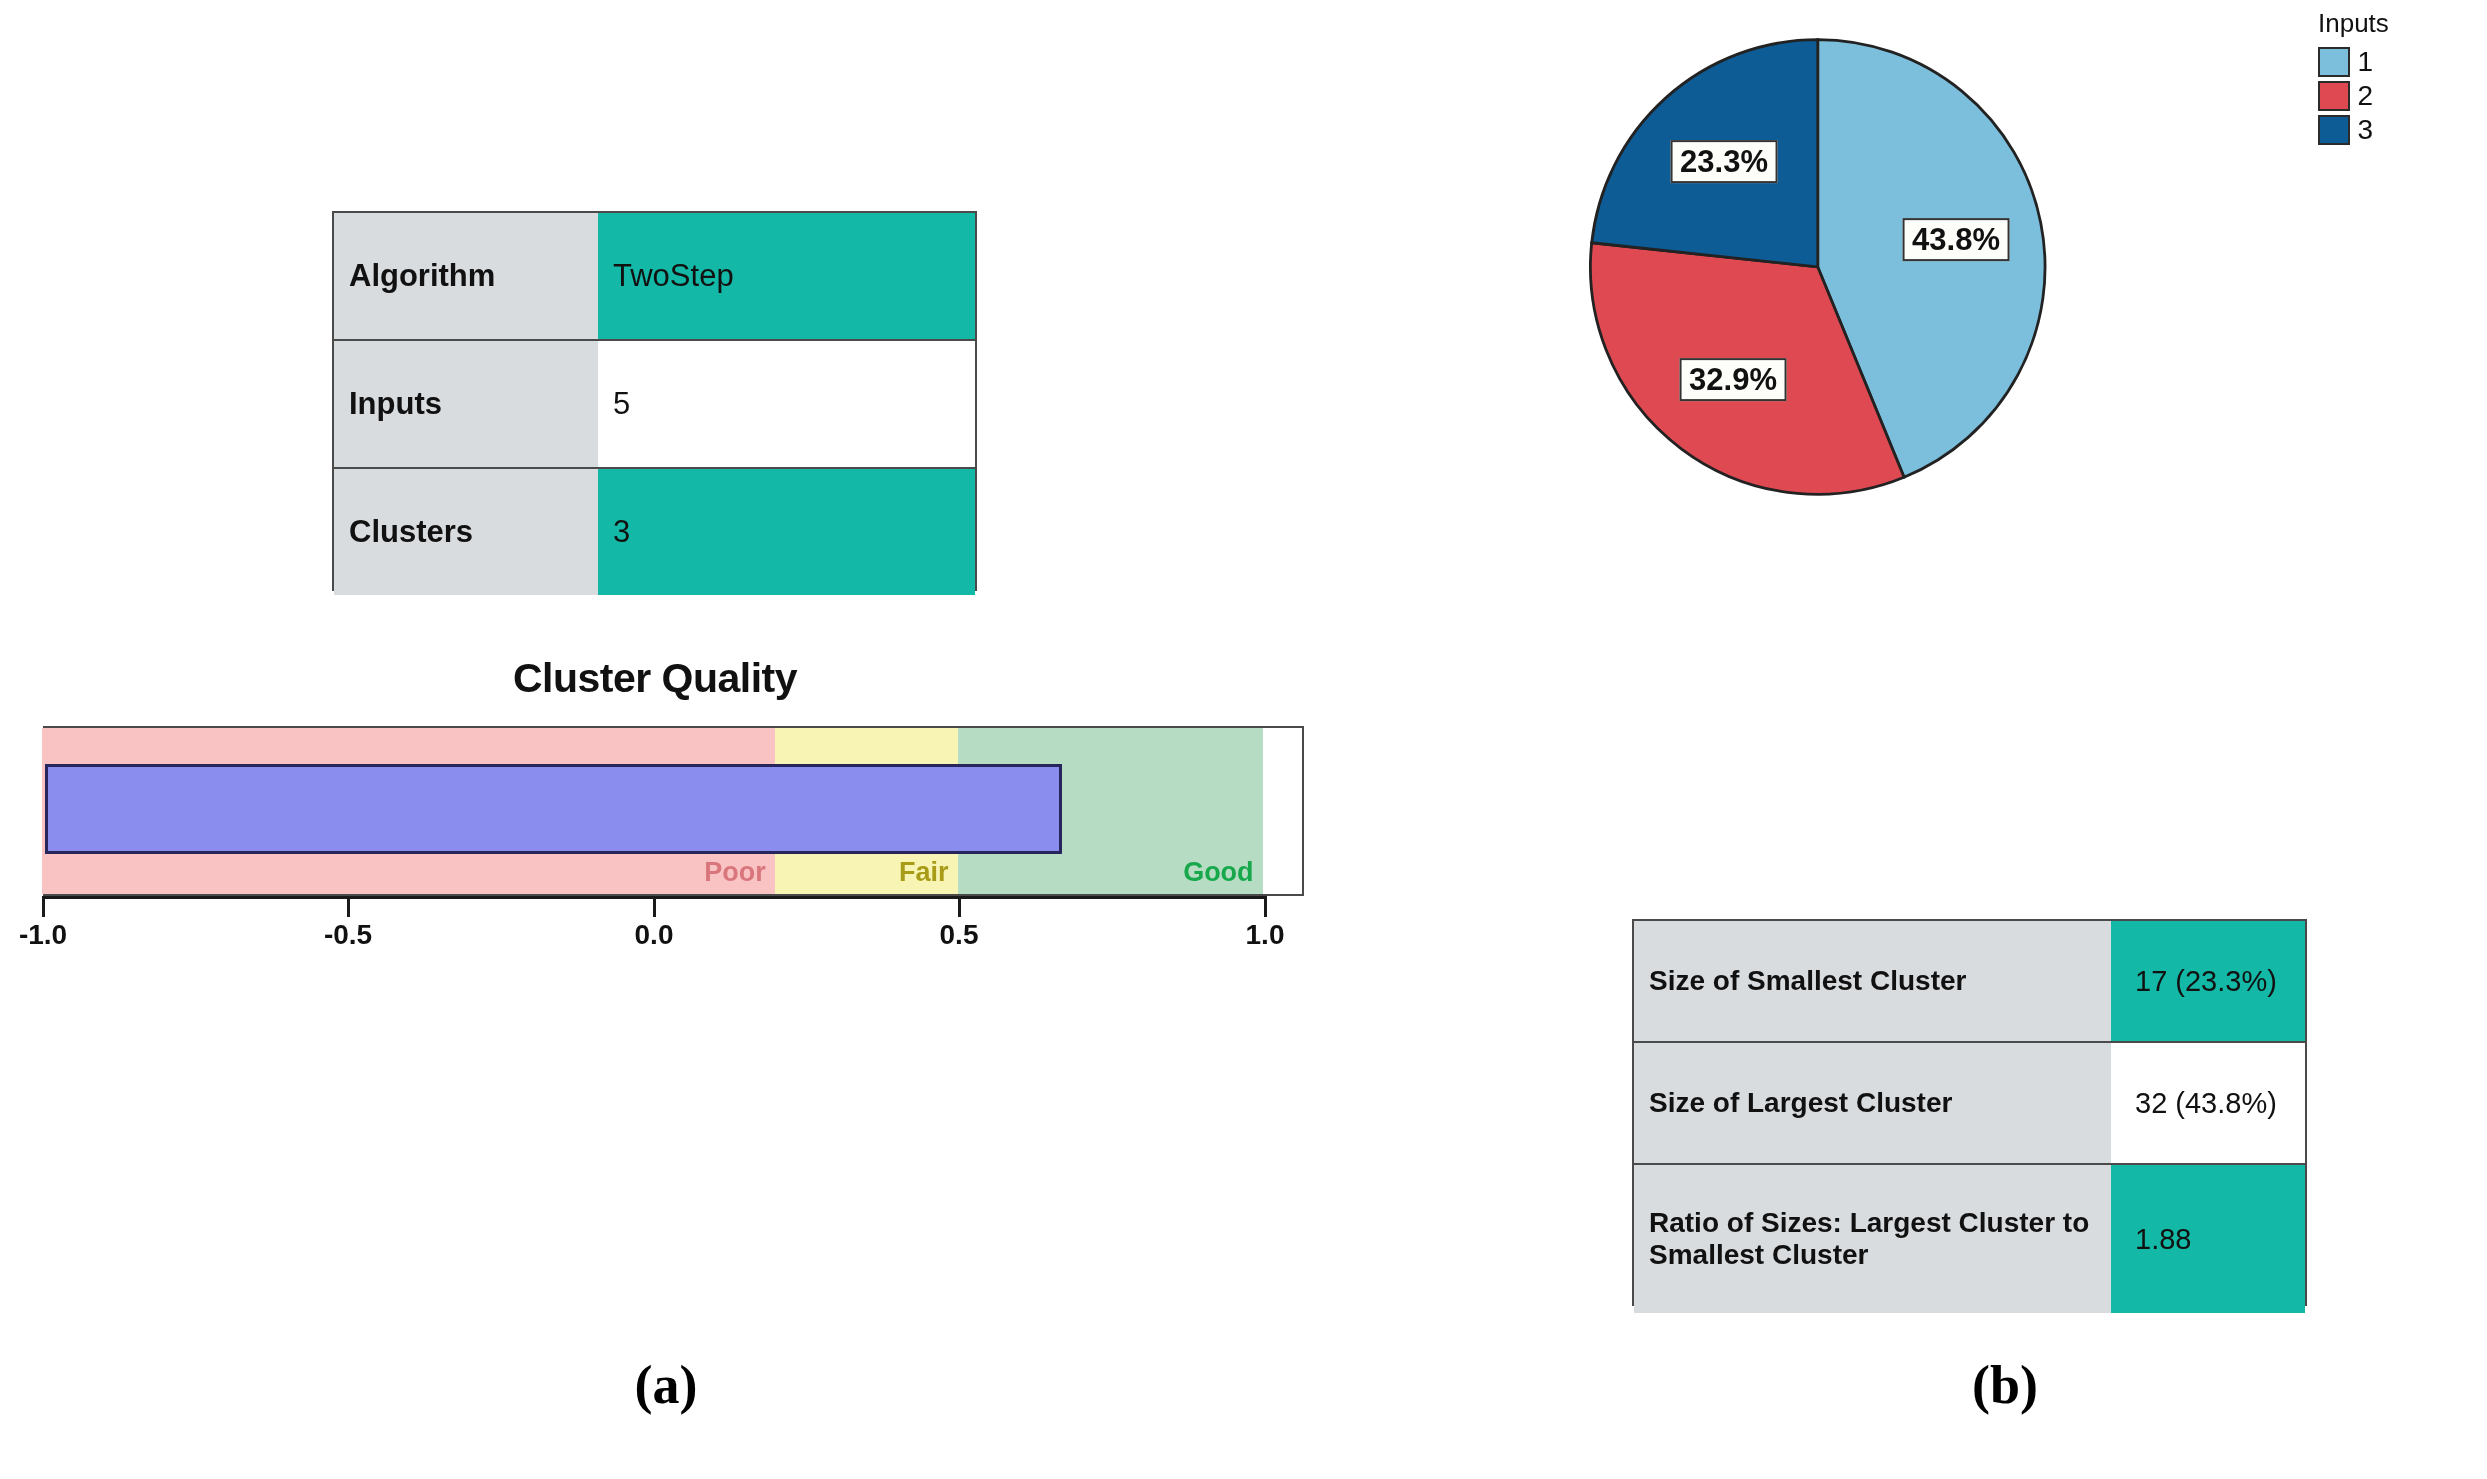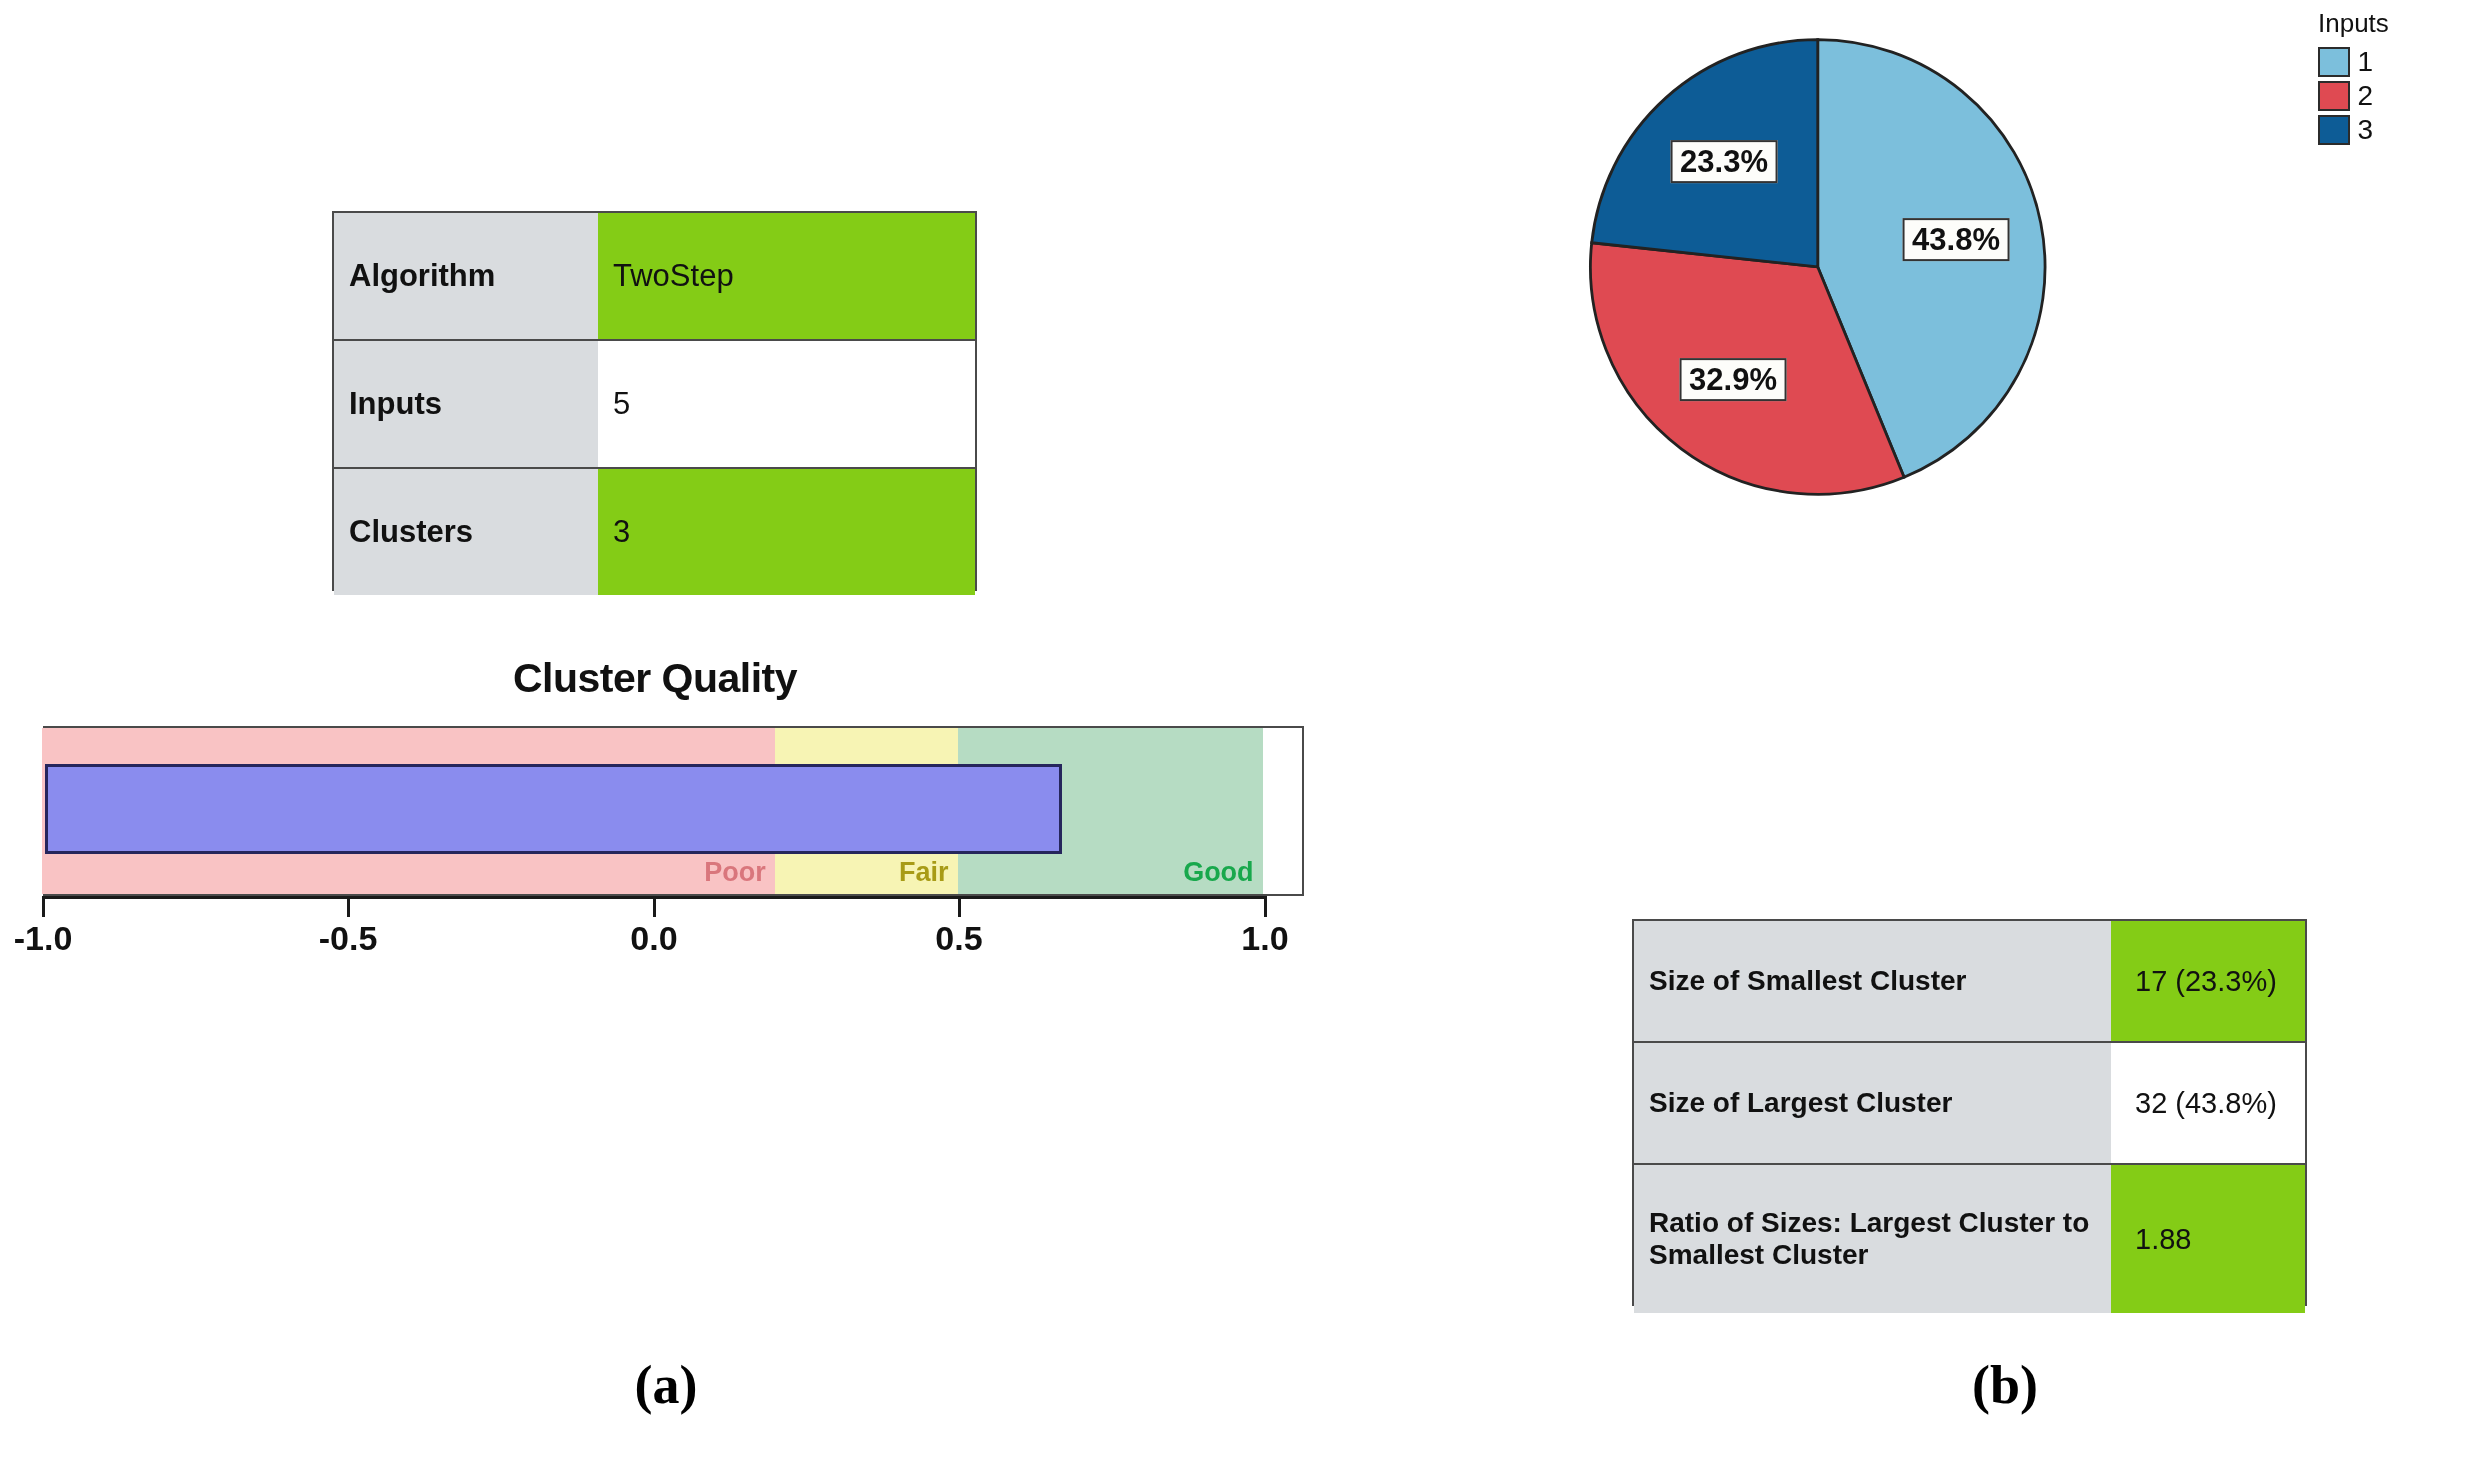--- a/index.html
+++ b/index.html
@@ -37,21 +37,21 @@
     font-size: 29px;
     color: #111;
   }
   .spss-table tr:first-child td { border-top: none; }
   .spss-table td.lbl {
     background: #d9dcdf;
     font-weight: bold;
     line-height: 1.15;
   }
   .spss-table td.val { color: #111; }
-  .val.blue { background: #84cc16; }
+  .val.blue { background: #14b8a6; }
   .val.white { background: #ffffff; }
 
   
   #algo-table { left: 332px; top: 211px; width: 645px; height: 380px; }
   #algo-table td.lbl { width: 234px; }
   #algo-table td { height: 126px; font-size: 31px; }
 
   
   #sizes-table { left: 1632px; top: 919px; width: 675px; height: 387px; }
   #sizes-table td.lbl { width: 447px; font-size: 28px; }
@@ -116,21 +116,21 @@
   .tick {
     position: absolute;
     top: 241px;
     width: 2.8px;
     height: 20.6px;
     background: #1a1a1a;
   }
   .tick-label {
     position: absolute;
     top: 264px;
-    font-size: 34px;
+    font-size: 28px;
     color: #111;
     font-weight: bold;
     transform: translateX(-50%);
     white-space: nowrap;
   }
   #x-axis-title {
     position: absolute;
     left: 0;
     top: 305px;
     width: 1310px;

